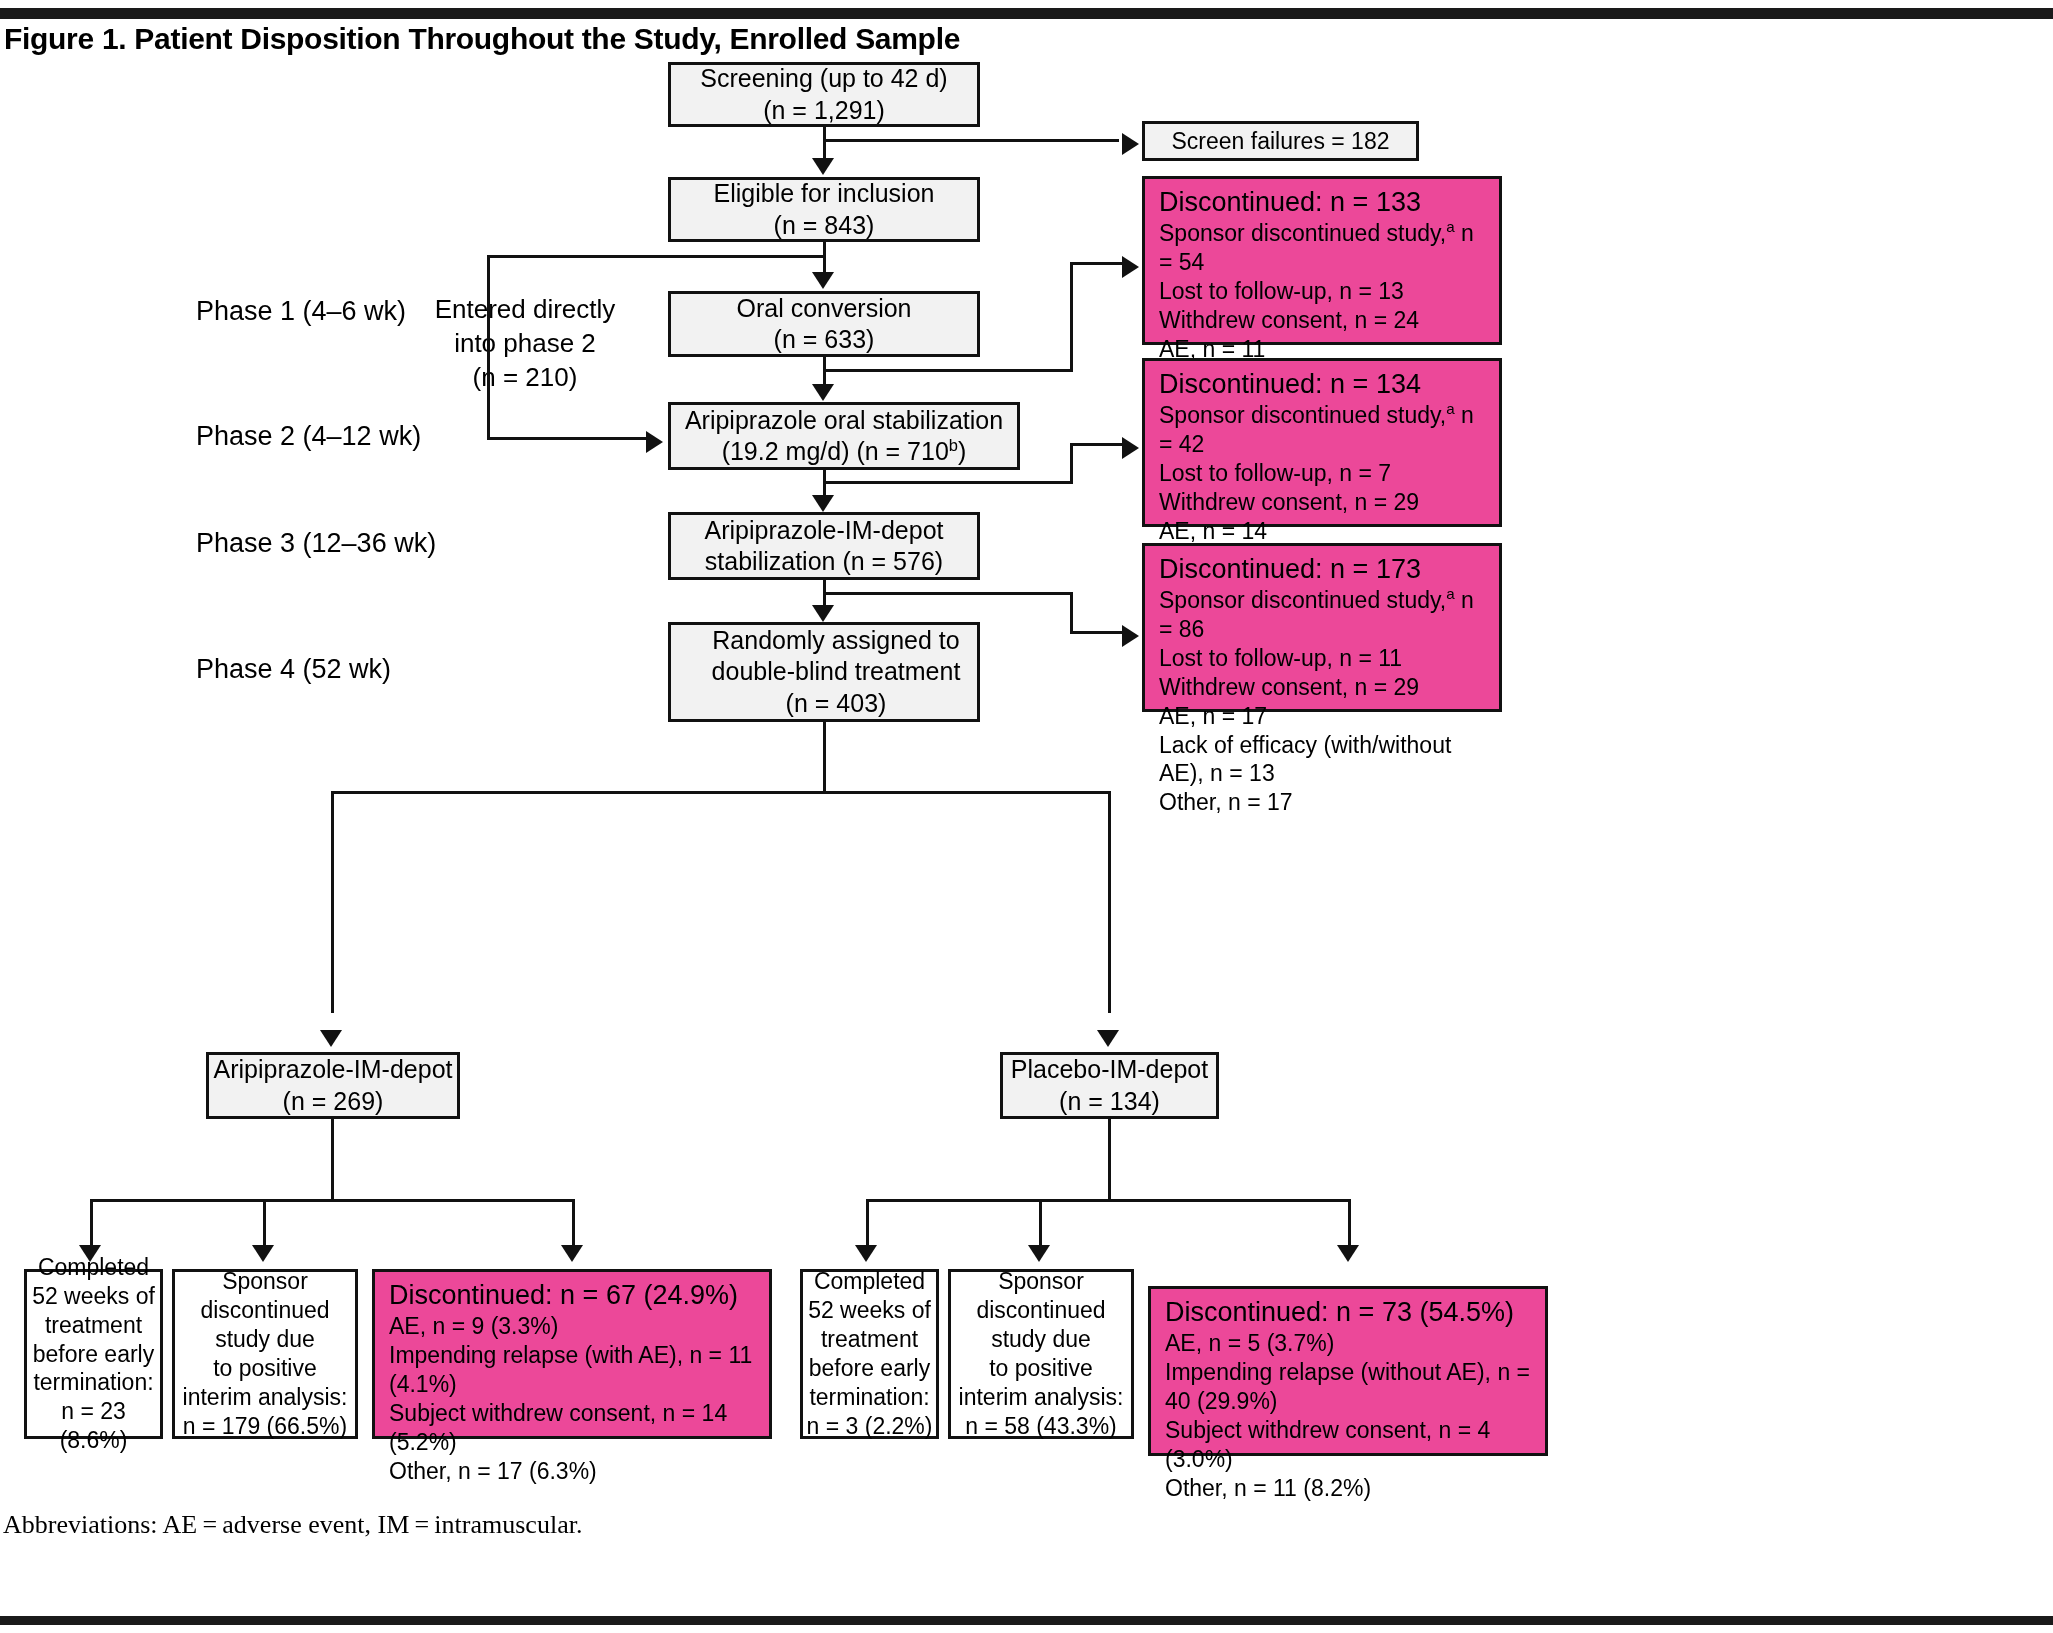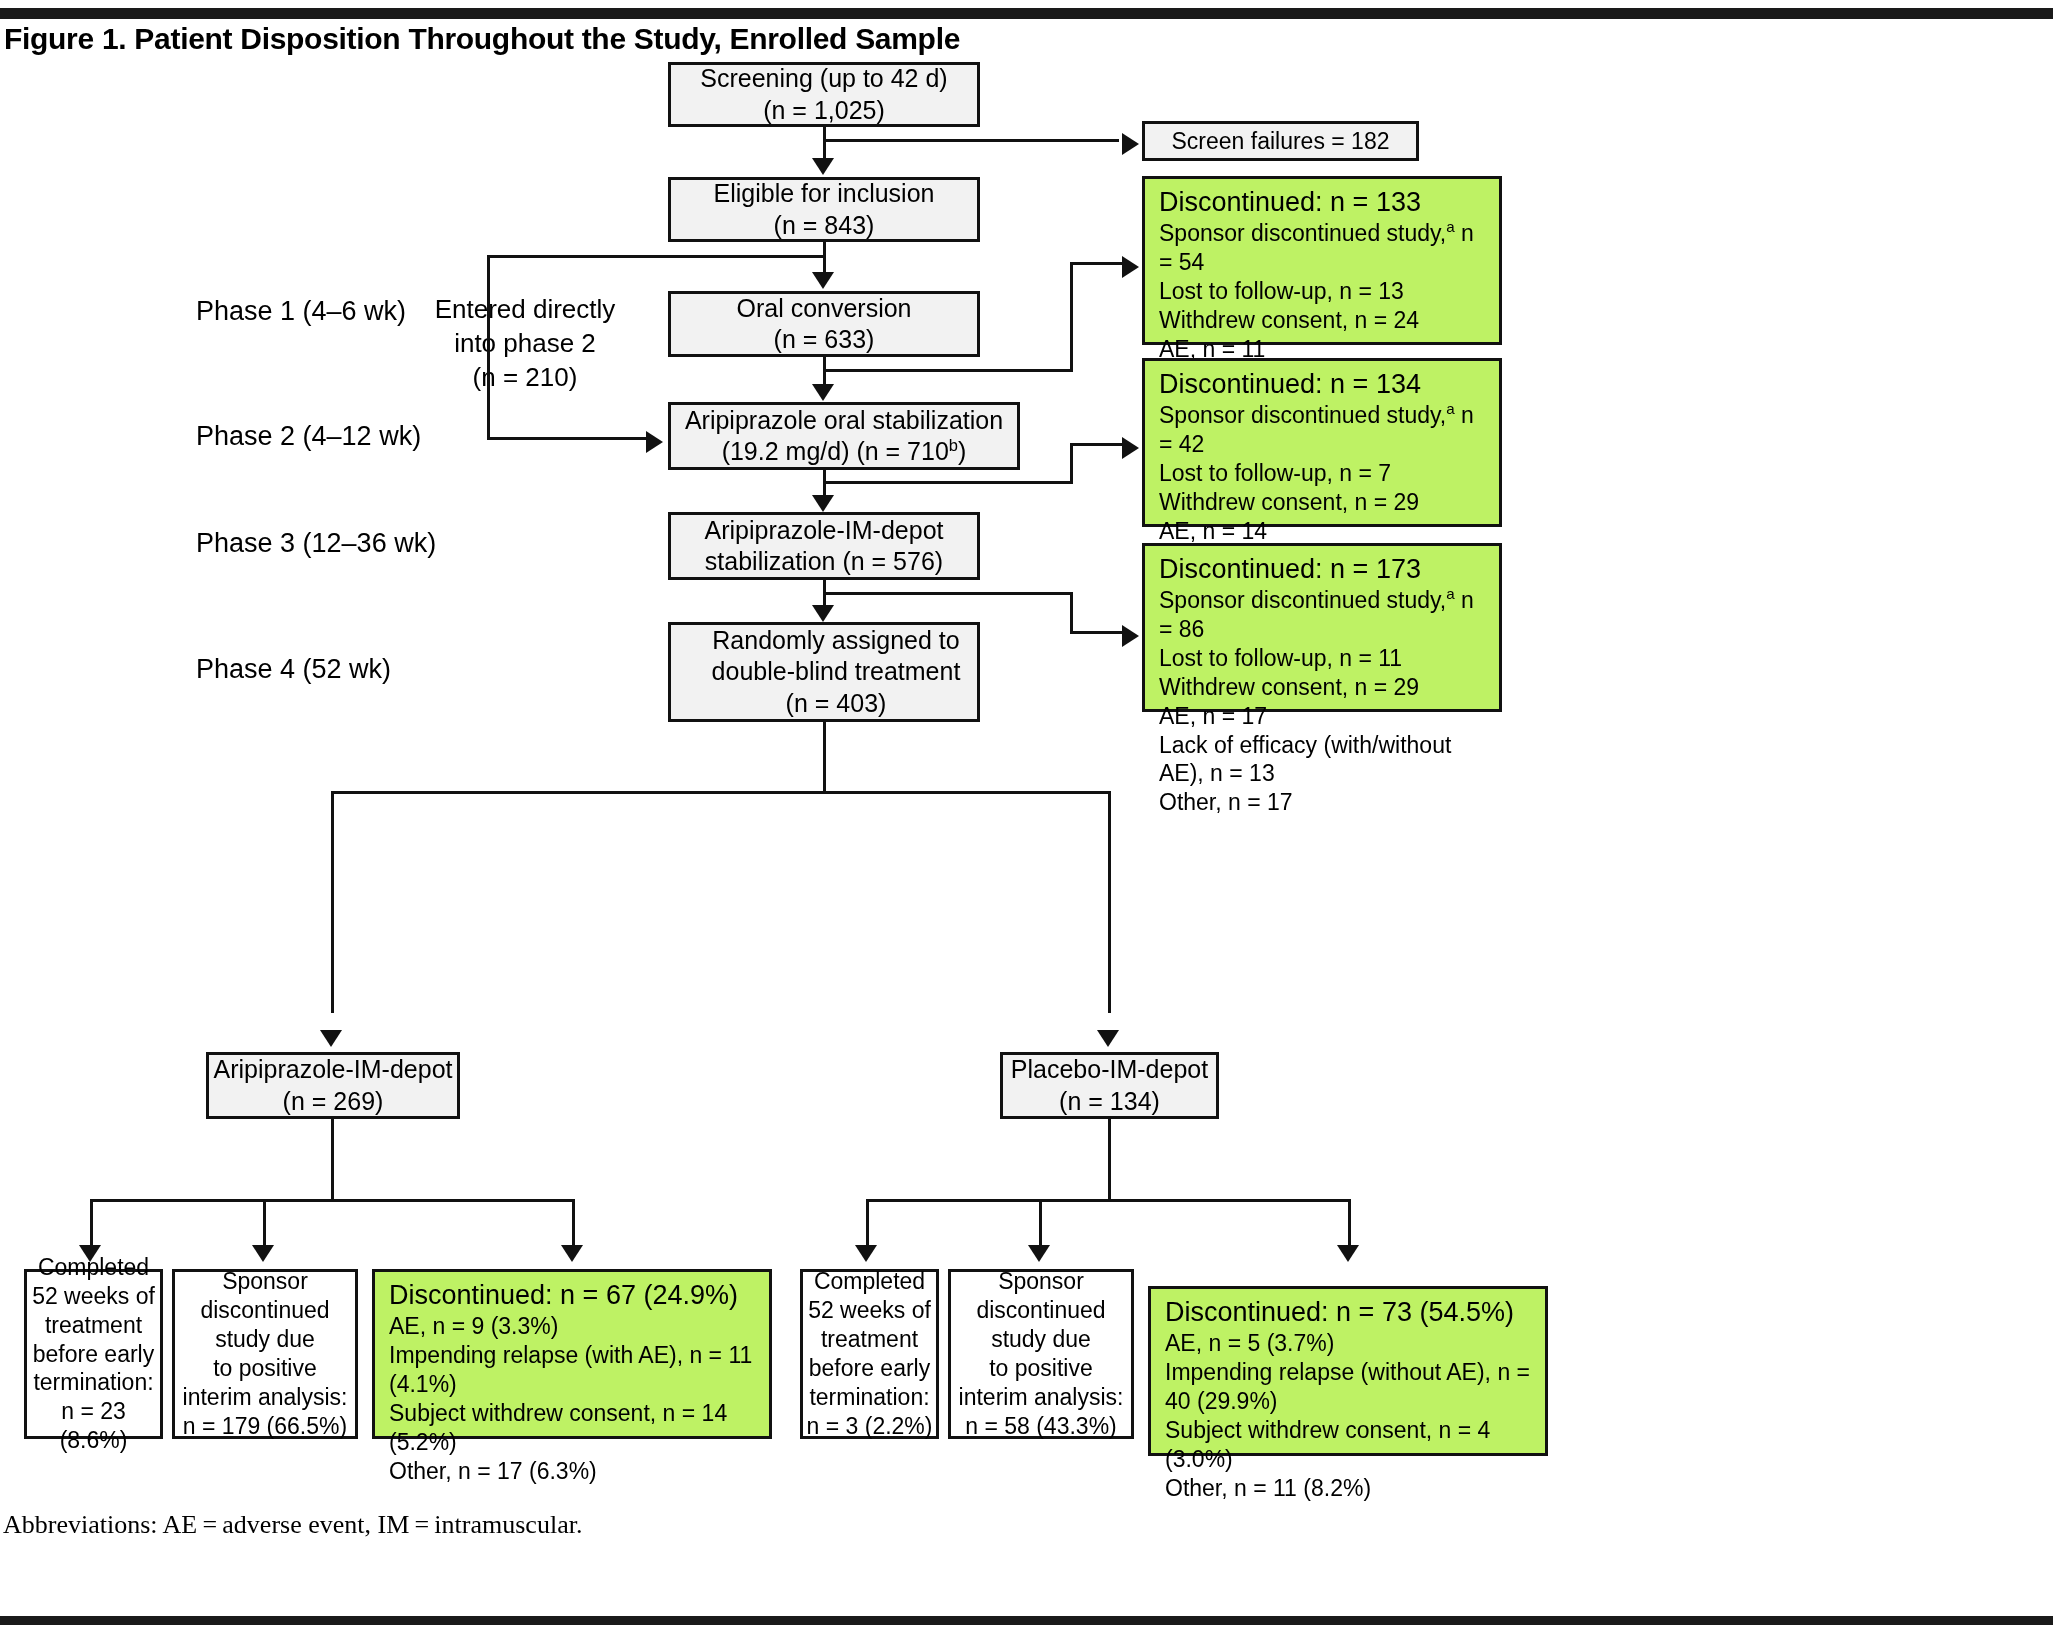--- a/index.html
+++ b/index.html
@@ -7,21 +7,21 @@
        font-family:"Liberation Sans","DejaVu Sans",sans-serif;color:#000;}
   .abs{position:absolute;}
   #topbar{left:0;top:8px;width:2053px;height:11px;background:#1a1a1a;}
   #bottombar{left:0;top:1616px;width:2053px;height:9px;background:#1a1a1a;}
   #figtitle{left:4px;top:22px;font-size:30px;font-weight:bold;letter-spacing:-0.3px;}
 
   .box{box-sizing:border-box;border:3px solid #111;background:#f2f2f2;
        display:flex;flex-direction:column;align-items:center;justify-content:center;
        text-align:center;font-size:25px;line-height:1.26;}
   .box.white{background:#ffffff;border-width:3px;}
-  .listbox{box-sizing:border-box;border:3px solid #111;background:#bef264;
+  .listbox{box-sizing:border-box;border:3px solid #111;background:#ec4899;
        padding:7px 12px 6px 14px;font-size:23px;line-height:1.255;text-align:left;}
   .listbox .hd{font-size:27px;line-height:1.23;}
   .vcent{display:flex;flex-direction:column;align-items:center;justify-content:center;}
 
   .phaselbl{font-size:27px;white-space:nowrap;}
   .sidenote{font-size:26px;text-align:center;line-height:1.3;}
 
   sup{font-size:0.66em;vertical-align:super;line-height:0;}
 
   .ln{background:#111;position:absolute;}
@@ -50,21 +50,21 @@
 <div class="abs phaselbl" style="left:196px;top:654px;">Phase 4 (52 wk)</div>
 
 <div class="abs sidenote" style="left:400px;top:293px;width:250px;">
   <div>Entered directly</div>
   <div>into phase 2</div>
   <div>(n = 210)</div>
 </div>
 
 <div class="abs box" style="left:668px;top:62px;width:312px;height:65px;">
   <div>Screening (up to 42 d)</div>
-  <div>(n = 1,025)</div>
+  <div>(n = 1,291)</div>
 </div>
 
 <div class="abs box" style="left:668px;top:177px;width:312px;height:65px;">
   <div>Eligible for inclusion</div>
   <div>(n = 843)</div>
 </div>
 
 <div class="abs box" style="left:668px;top:291px;width:312px;height:66px;">
   <div>Oral conversion</div>
   <div>(n = 633)</div>

